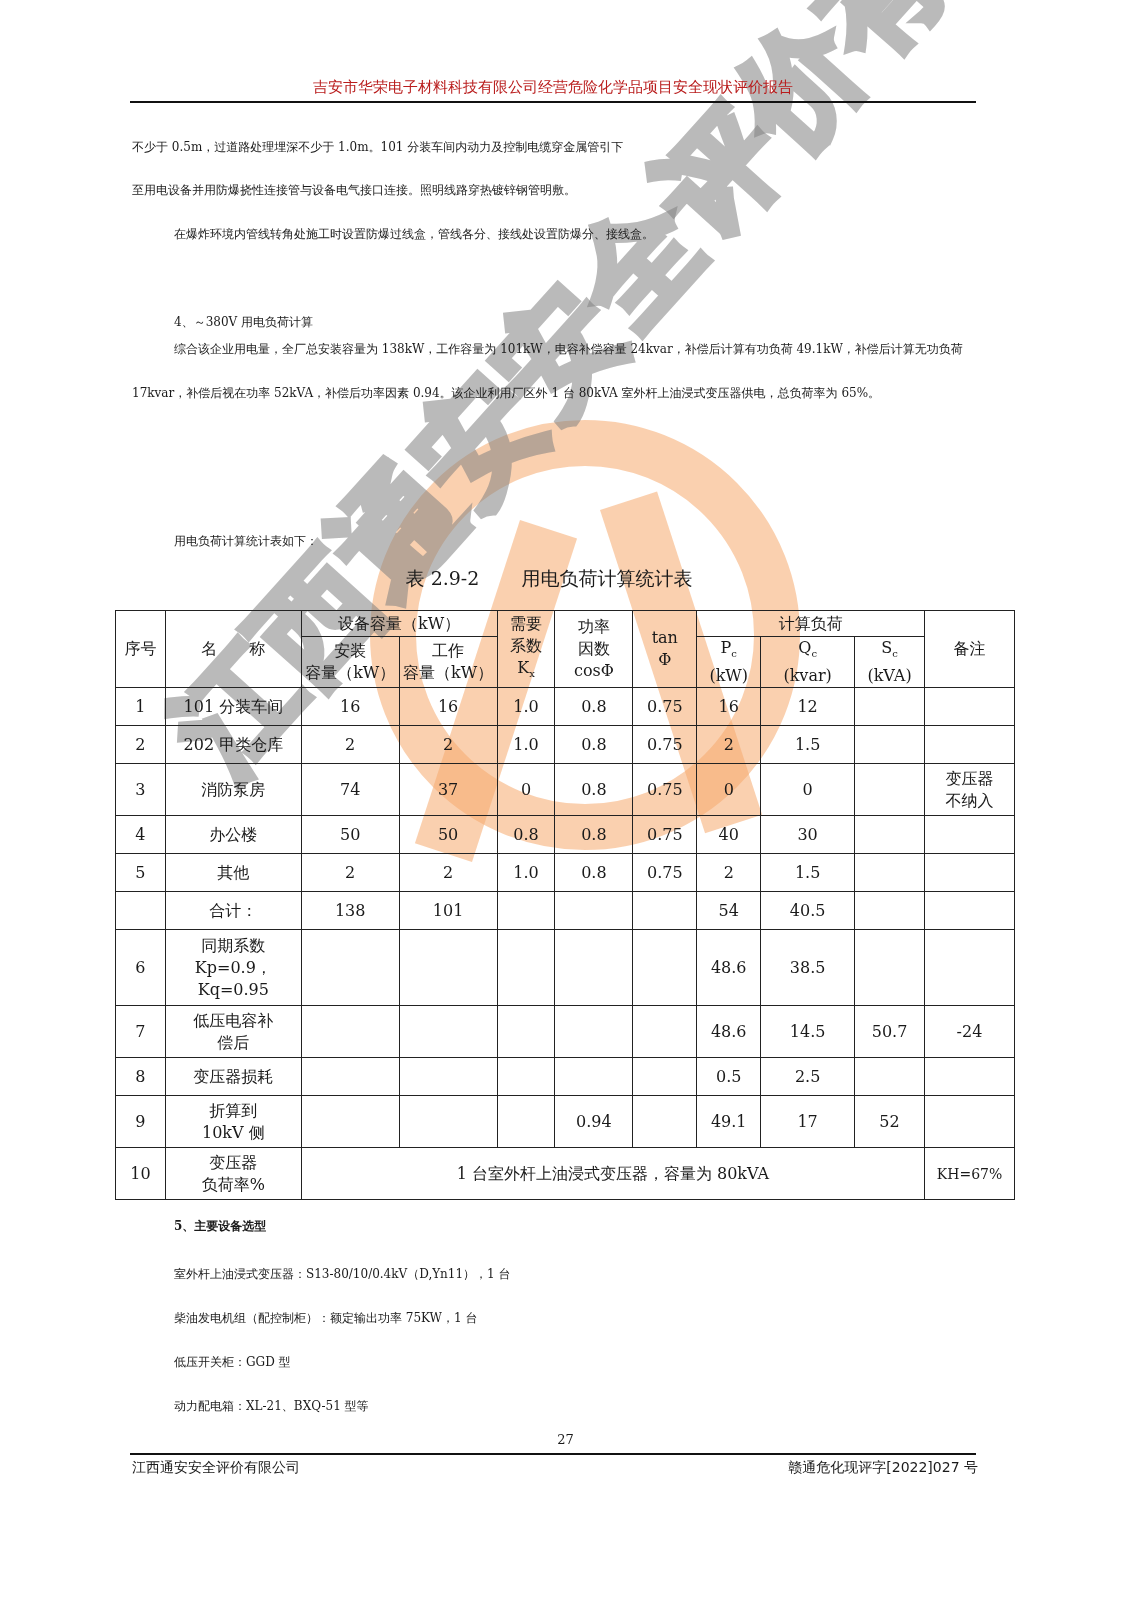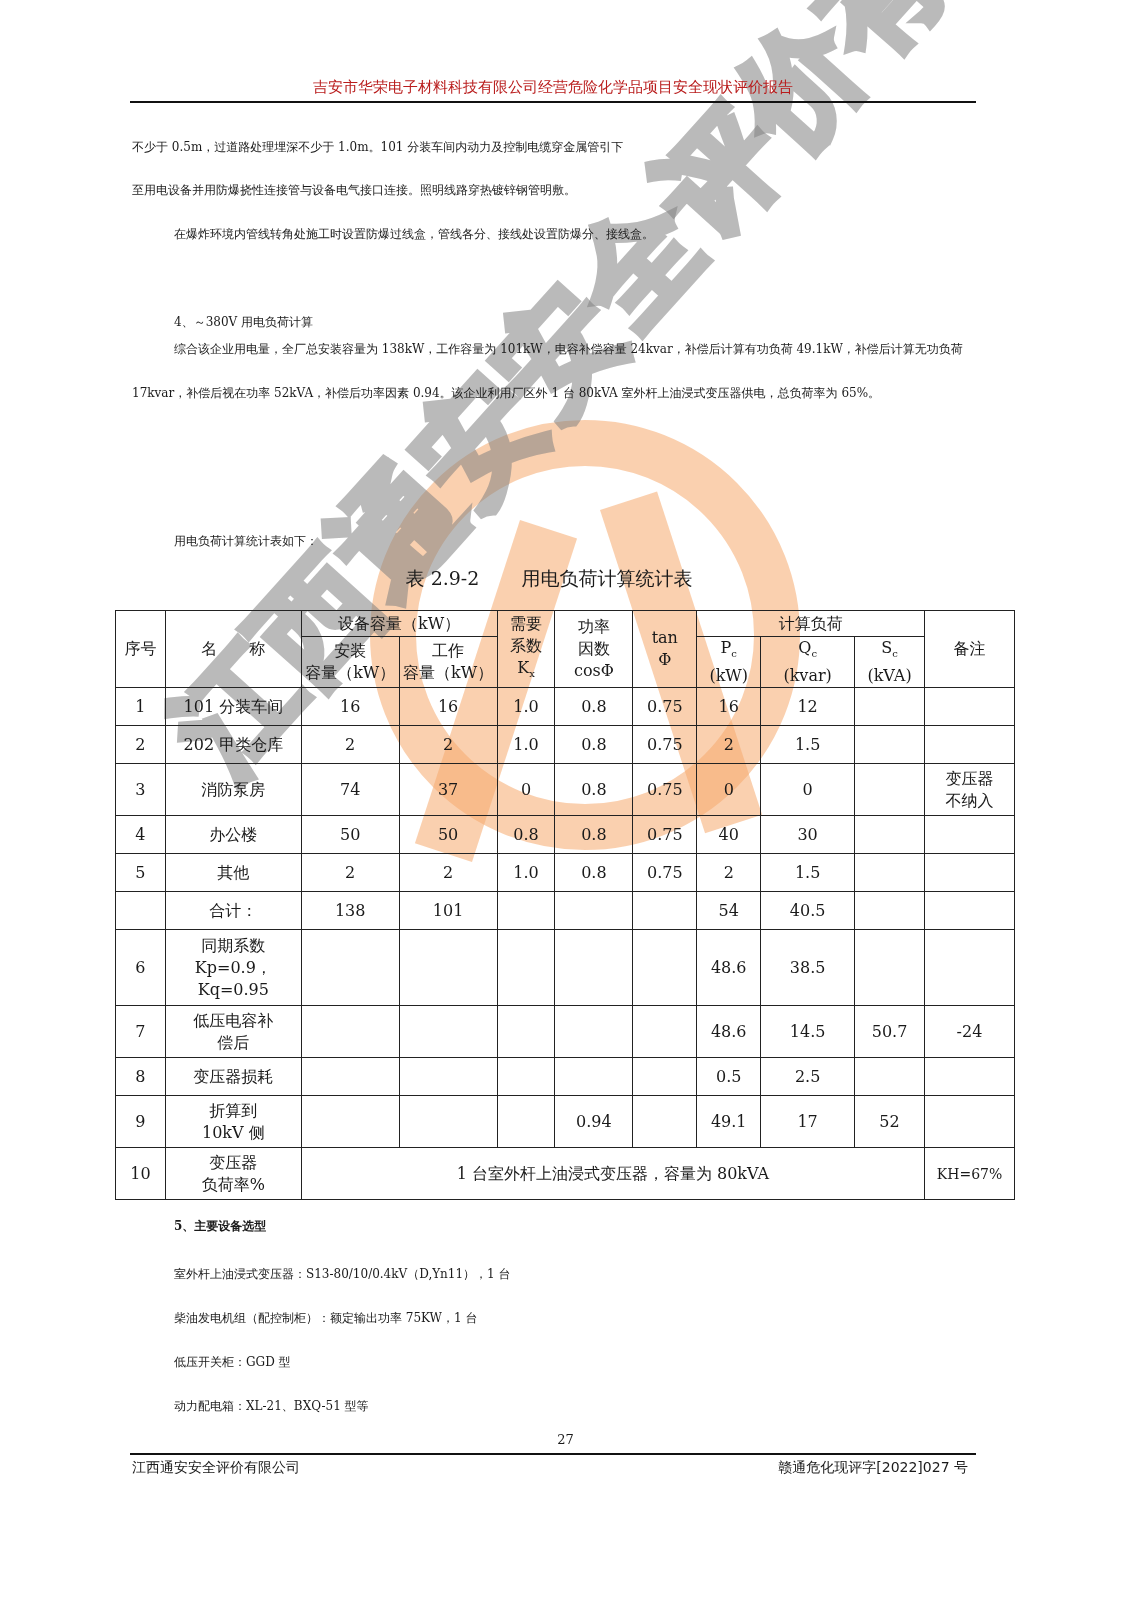--- a/index.html
+++ b/index.html
@@ -42,21 +42,21 @@
   .hdr1 { height: 26px; }
   .hdr2 { height: 50px; }
   .r-std { height: 38px; }
   .r-tall { height: 52px; }
   .r-xtall { height: 76px; }
   .sub { font-size: 10px; vertical-align: sub; }
 
   .footer-page { position: absolute; left: 0; width: 1131px; top: 1432px; text-align: center; font-size: 13px; }
   .footer-rule { position: absolute; left: 130px; top: 1453px; width: 846px; height: 2px; background: #111; }
   .footer-left { position: absolute; left: 132px; top: 1459px; font-size: 14px; font-family: "DejaVu Sans", sans-serif; }
-  .footer-right { position: absolute; right: 163px; top: 1459px; font-size: 14px; font-family: "DejaVu Sans", sans-serif; }
+  .footer-right { position: absolute; right: 153px; top: 1459px; font-size: 14px; font-family: "DejaVu Sans", sans-serif; }
 </style>
 </head>
 <body>
 
 <div class="page">
 
   <div class="wm wm-ring"></div>
   <div class="wm wm-a-left"></div>
   <div class="wm wm-a-right"></div>
   <div class="wm wm-gray">江西通安安全评价有限公司</div>

